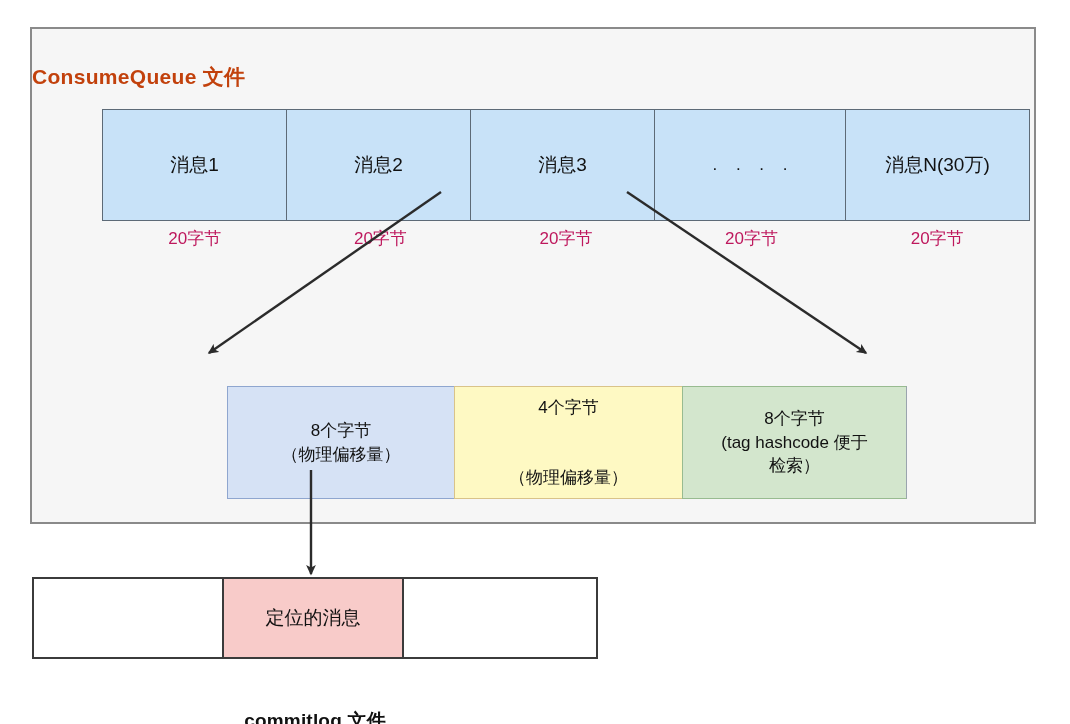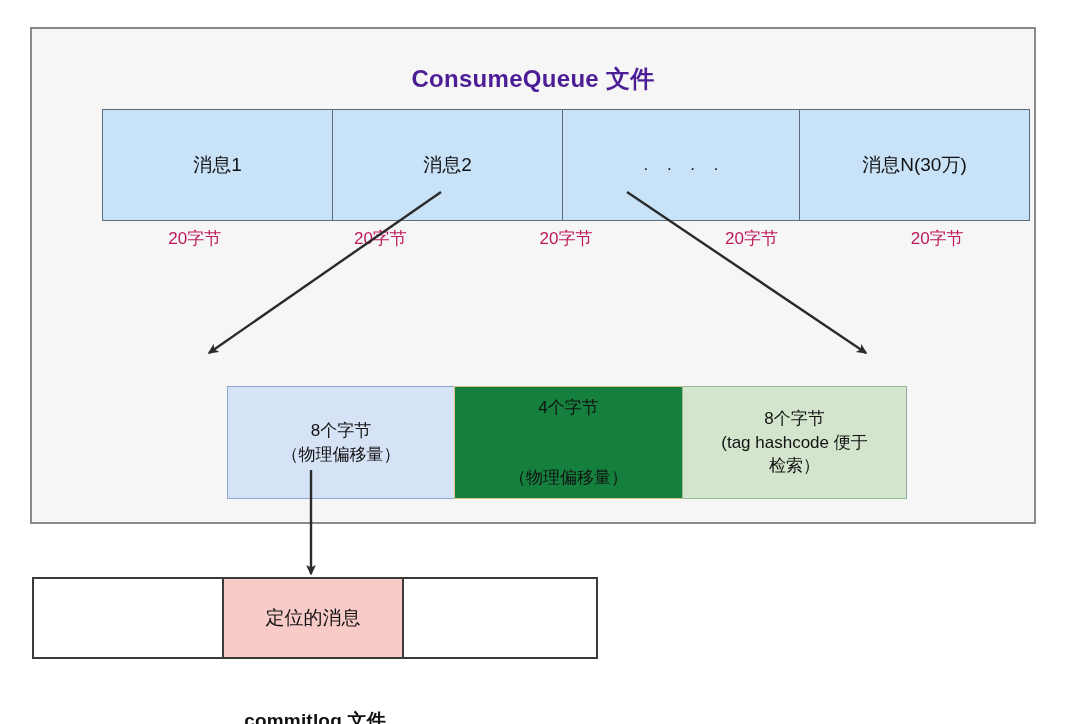--- a/index.html
+++ b/index.html
@@ -29,25 +29,25 @@
     background: #f6f6f6;
     border: 2px solid #8a8a8a;
     box-sizing: border-box;
   }
 
   .cq-title {
     position: absolute;
     left: 0;
     top: 34px;
     width: 100%;
-    text-align: center;
-    font-size: 24px;
+    text-align: left;
+    font-size: 21px;
     font-weight: bold;
     letter-spacing: 0.3px;
-    color: #4c1d95;
+    color: #c2410c;
   }
 
   
   .msg-row {
     position: absolute;
     left: 70px;
     top: 80px;
     width: 928px;
     height: 112px;
     display: flex;
@@ -115,21 +115,21 @@
     border-right: none;
   }
   .detail-seg:last-child { border-right: 1px solid #9aa4ae; }
   .seg-offset {
     flex: 0 0 227px;
     background: #d6e2f5;
     border-color: #8fa6cf;
   }
   .seg-size {
     flex: 0 0 228px;
-    background: #15803d;
+    background: #fef9c3;
     border-color: #d9c389;
     gap: 47px;
   }
   .seg-tag {
     flex: 1 1 0;
     background: #d3e6cd;
     border-color: #98bb90;
   }
   .seg-line { display: block; white-space: nowrap; }
 
@@ -187,20 +187,23 @@
   <div class="cq-container">
 
     <div class="cq-title">ConsumeQueue 文件</div>
 
     <div class="msg-row">
       <div class="msg-cell">
         <span>消息1</span>
       </div>
       <div class="msg-cell">
         <span>消息2</span>
+      </div>
+      <div class="msg-cell">
+        <span>消息3</span>
       </div>
       <div class="msg-cell dots">
         <span>. . . .</span>
       </div>
       <div class="msg-cell">
         <span>消息N(30万)</span>
       </div>
     </div>
 
     <div class="byte-row">

